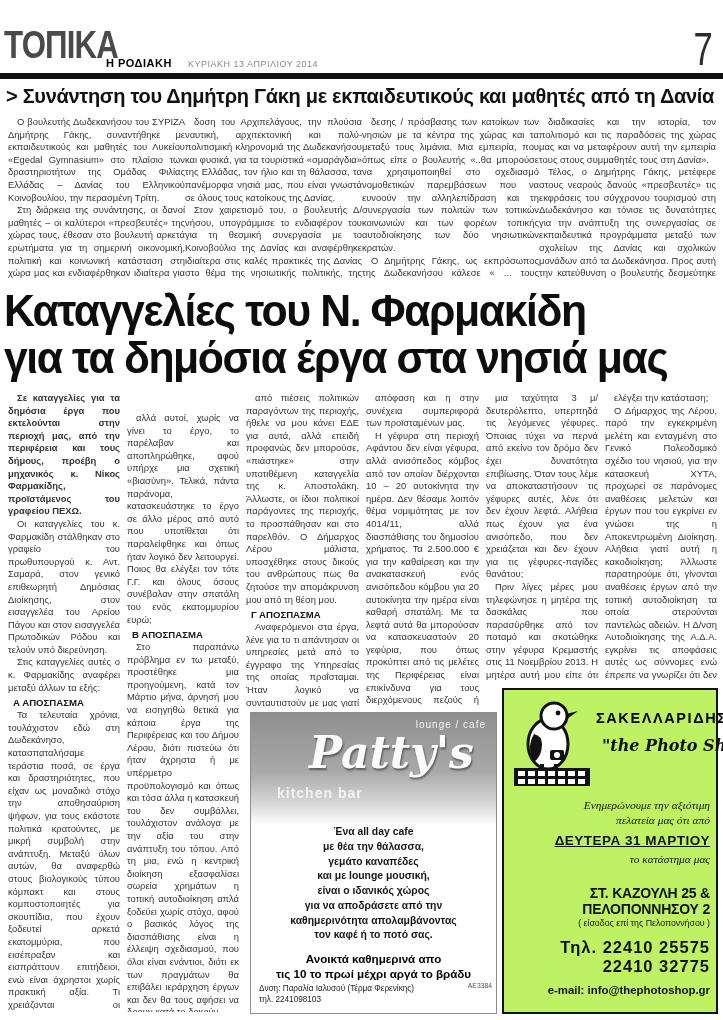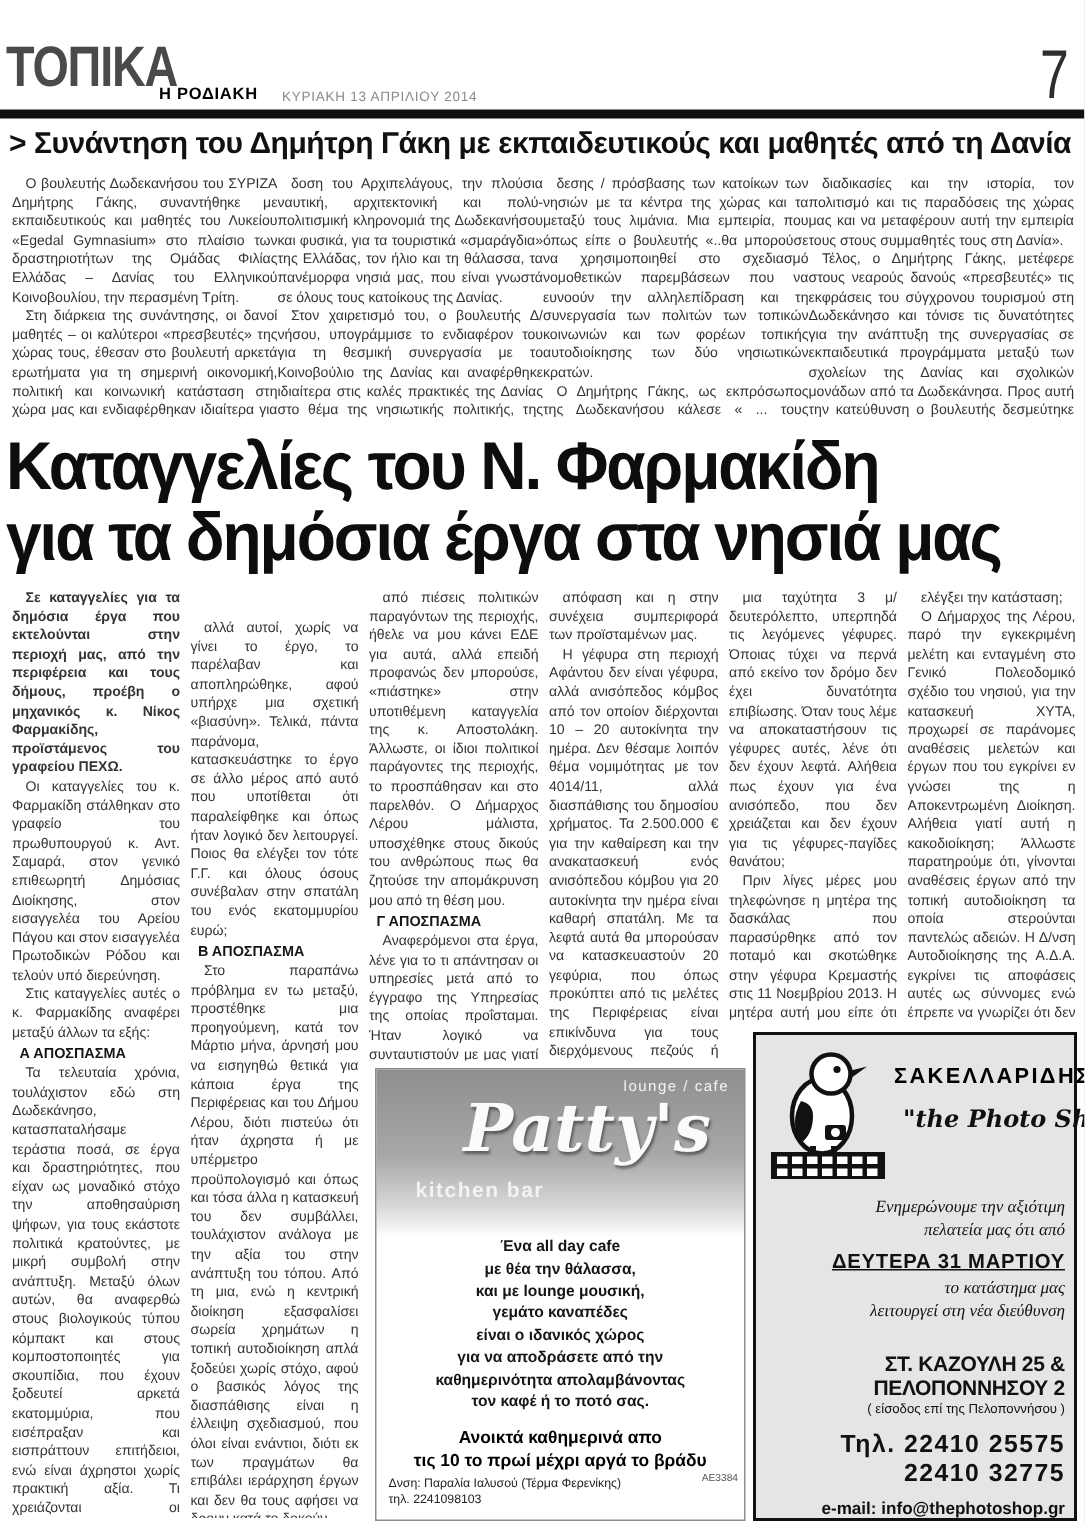--- a/index.html
+++ b/index.html
@@ -39,21 +39,21 @@
   .pattys-sub{position:absolute;left:26px;top:72px;font-size:14px;font-weight:bold;color:#f3f3f3;letter-spacing:1px;}
   .pattys-copy{position:absolute;left:8px;right:8px;top:112px;text-align:center;
                font-size:10.4px;font-weight:bold;line-height:1.42;color:#151515;}
   .pattys-hours{position:absolute;left:8px;right:8px;top:238px;text-align:center;
                 font-size:11.6px;font-weight:bold;line-height:1.3;color:#000;}
   .pattys-addr{position:absolute;left:8px;right:8px;top:270px;text-align:left;
                font-size:8.2px;line-height:1.35;color:#222;}
   .pattys-code{position:absolute;right:4px;bottom:24px;font-size:6.8px;color:#555;}
 
   
-  .ad-photoshop{left:502px;top:688px;width:216px;height:326px;border:2px solid #111;box-sizing:border-box;background:#e5e5e5;}
+  .ad-photoshop{left:502px;top:688px;width:216px;height:326px;border:2px solid #111;box-sizing:border-box;background:#bef264;}
   .ps-logo-row{position:absolute;left:6px;top:8px;right:6px;height:92px;}
   .ps-bird{position:absolute;left:2px;top:0;}
   .ps-name{position:absolute;left:86px;top:12px;font-size:14.5px;font-weight:bold;letter-spacing:1.6px;color:#000;white-space:nowrap;}
   .ps-shop{position:absolute;left:92px;top:38px;font-family:"DejaVu Serif",serif;font-style:italic;
            font-weight:bold;font-size:16px;color:#101010;white-space:nowrap;}
   .ps-body{position:absolute;left:6px;right:6px;top:108px;text-align:right;color:#111;}
   .ps-line{font-family:"Liberation Serif",serif;font-style:italic;font-size:11.4px;line-height:1.35;}
   .ps-date{font-size:13.5px;font-weight:bold;text-decoration:underline;margin:4px 0;letter-spacing:.5px;}
   .ps-addr{font-size:14px;font-weight:bold;margin-top:18px;letter-spacing:-.2px;}
   .ps-note{font-size:8.8px;margin-top:1px;}
@@ -129,22 +129,22 @@
       <p>Ο Δήμαρχος της Λέρου, παρό την εγκεκριμένη μελέτη και ενταγμένη στο Γενικό Πολεοδομικό σχέδιο του νησιού, για την κατασκευή ΧΥΤΑ, προχωρεί σε παράνομες αναθέσεις μελετών και έργων που του εγκρίνει εν γνώσει της η Αποκεντρωμένη Διοίκηση. Αλήθεια γιατί αυτή η κακοδιοίκηση; Άλλωστε παρατηρούμε ότι, γίνονται αναθέσεις έργων από την τοπική αυτοδιοίκηση τα οποία στερούνται παντελώς αδειών. Η Δ/νση Αυτοδιοίκησης της Α.Δ.Α. εγκρίνει τις αποφάσεις αυτές ως σύννομες ενώ έπρεπε να γνωρίζει ότι δεν είναι, αφού η ίδια αρχή, δηλαδή η Α.Δ.Α., αδειοδοτεί αυτά τα έργα μέσω των ΠΕ.ΧΩ.ΣΧ.</p>
     </div>
 
   <div class="abs ad-pattys">
     <div class="pattys-tag">lounge / cafe</div>
     <div class="pattys-name">Patty's</div>
     <div class="pattys-sub">kitchen bar</div>
     <div class="pattys-copy">
         <div>Ένα  all day cafe</div>
         <div>με θέα την θάλασσα,</div>
+        <div>γεμάτο καναπέδες</div>
         <div>και με lounge μουσική,</div>
-        <div>γεμάτο καναπέδες</div>
         <div>είναι ο ιδανικός χώρος</div>
         <div>για να αποδράσετε από την</div>
         <div>καθημερινότητα απολαμβάνοντας</div>
         <div>τον καφέ ή το ποτό σας.</div>
       </div>
     <div class="pattys-hours">
         <div>Ανοικτά καθημερινά απο</div>
         <div>τις 10 το πρωί μέχρι αργά το βράδυ</div>
       </div>
     <div class="pattys-addr">
@@ -190,21 +190,20 @@
       <div class="ps-shop">"the Photo Shop"</div>
     </div>
     <div class="ps-body">
       <div class="ps-line">
           <div>Ενημερώνουμε την αξιότιμη</div>
           <div>πελατεία μας ότι από</div>
         </div>
       <div class="ps-date">ΔΕΥΤΕΡΑ 31 ΜΑΡΤΙΟΥ</div>
       <div class="ps-line">
           <div>το κατάστημα μας</div>
-          <div>λειτουργεί στη νέα διεύθυνση</div>
         </div>
       <div class="ps-addr">ΣΤ. ΚΑΖΟΥΛΗ 25 &amp; ΠΕΛΟΠΟΝΝΗΣΟΥ 2</div>
       <div class="ps-note">( είσοδος επί της Πελοποννήσου )</div>
       <div class="ps-phone">Τηλ. 22410 25575</div>
       <div class="ps-phone2">22410 32775</div>
       <div class="ps-email">e-mail: info@thephotoshop.gr</div>
     </div>
   </div>
 
 </div>

